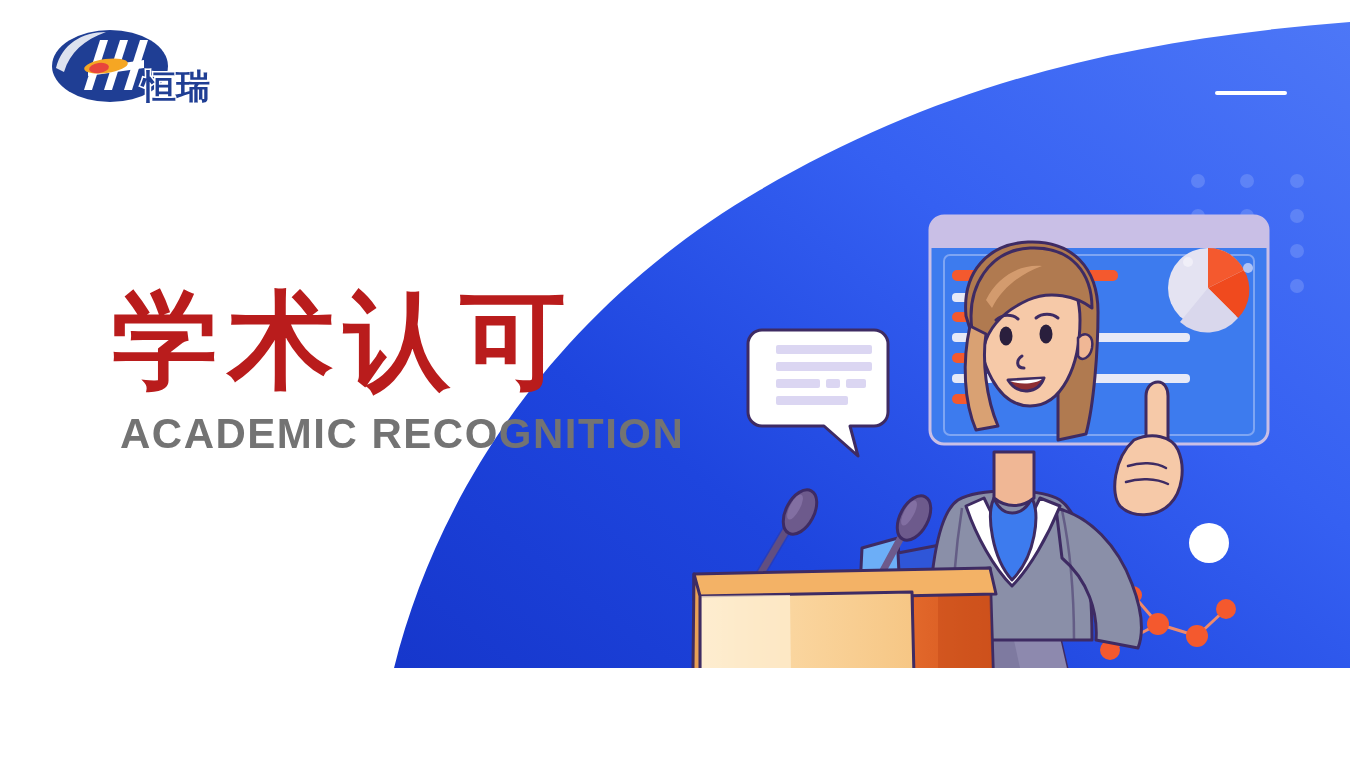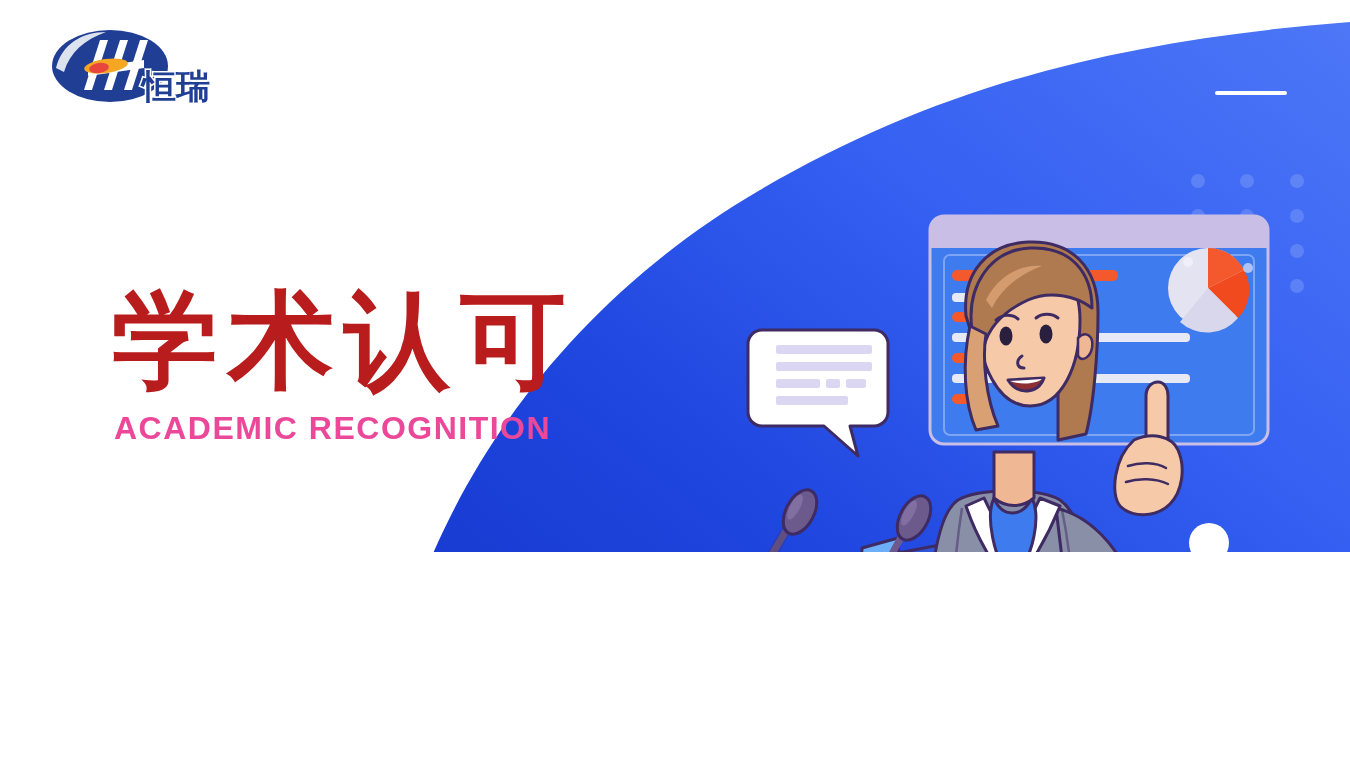--- a/index.html
+++ b/index.html
@@ -3,21 +3,21 @@
 <meta charset="utf-8">
 <style>
   html, body {
     margin: 0;
     padding: 0;
     background: #ffffff;
   }
   #slide {
     position: relative;
     width: 1350px;
-    height: 552px;
+    height: 668px;
     overflow: hidden;
     background: #ffffff;
     font-family: "Liberation Sans", sans-serif;
   }
 
   
   #bg-art {
     position: absolute;
     inset: 0;
     width: 1350px;
@@ -44,25 +44,25 @@
     font-family: "DejaVu Sans", "Liberation Sans", sans-serif;
     font-size: 106px;
     line-height: 1.0;
     font-weight: 700;
     color: #b91c1c;
     letter-spacing: 10px;
     white-space: nowrap;
     margin: 0;
   }
   #title-en {
-    margin: 16px 0 0 2px;
+    margin: 16px 0 0 8px;
     font-family: "Liberation Sans", sans-serif;
-    font-size: 32px;
+    font-size: 42px;
     font-weight: 700;
-    color: #ec4899;
+    color: #737373;
     letter-spacing: 1.5px;
     white-space: nowrap;
   }
 
   
   #illustration {
     position: absolute;
     left: 0;
     top: 0;
     width: 1350px;

